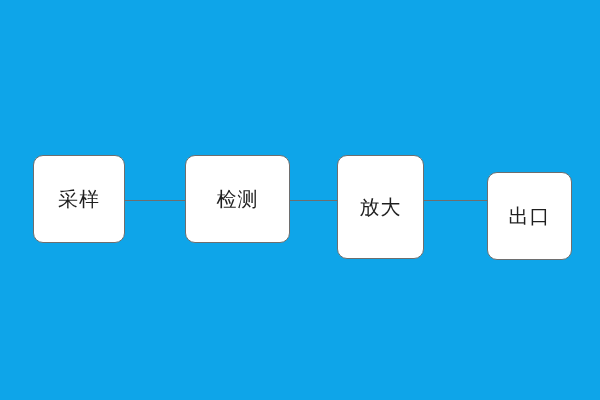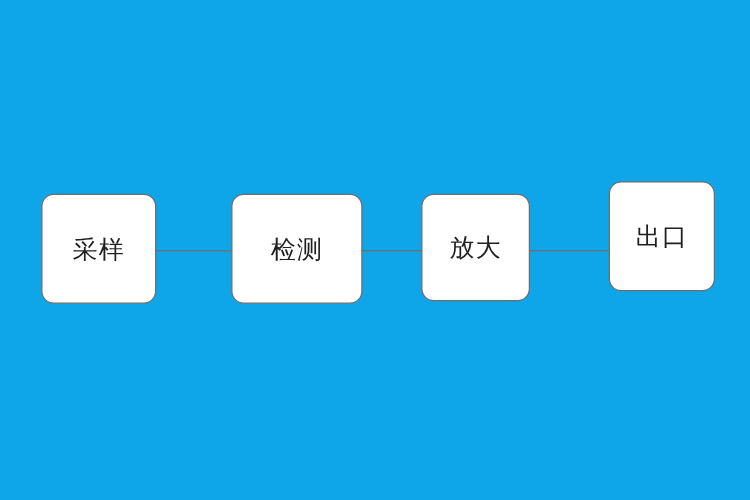--- a/index.html
+++ b/index.html
@@ -58,21 +58,21 @@
   <div class="flow-connector" style="left:424px; top:200px; width:63px;"></div>
 
   <div class="flow-node" style="left:33px; top:155px; width:92px; height:88px;">
     <span class="flow-node-label">采样</span>
   </div>
 
   <div class="flow-node" style="left:185px; top:155px; width:105px; height:88px;">
     <span class="flow-node-label">检测</span>
   </div>
 
-  <div class="flow-node" style="left:337px; top:155px; width:87px; height:86px;">
+  <div class="flow-node" style="left:337px; top:155px; width:87px; height:104px;">
     <span class="flow-node-label">放大</span>
   </div>
 
-  <div class="flow-node" style="left:487px; top:145px; width:85px; height:88px;">
+  <div class="flow-node" style="left:487px; top:172px; width:85px; height:88px;">
     <span class="flow-node-label">出口</span>
   </div>
 
 </div>
 
 </body></html>

